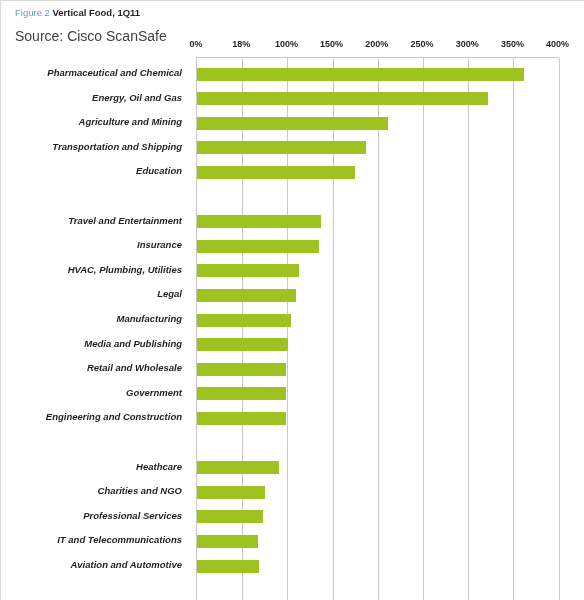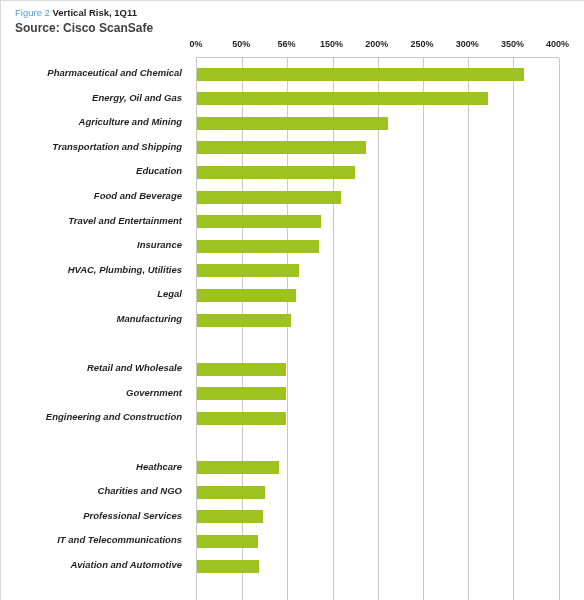--- a/index.html
+++ b/index.html
@@ -39,26 +39,25 @@
   }
   #fig-label {
     color: #5b9bd5;
     font-weight: normal;
   }
   #fig-name {
     color: #231f20;
     font-weight: bold;
   }
   #fig-source {
-    font-size: 12px;
+    font-size: 14px;
     line-height: 12px;
     color: #3f3f3f;
-    margin-top: 3px;
-    white-space: nowrap;
-    font-weight: bold;
+    margin-top: 11px;
+    white-space: nowrap;
   }
   
   #chart {
     position: absolute;
     left: 0;
     top: 36px;
     width: 584px;
     height: 564px;
   }
   #xaxis-labels {
@@ -127,31 +126,31 @@
   }
 </style>
 </head>
 <body>
 
 <div id="page">
 
   <div id="header">
     <div id="fig-title">
       <span id="fig-label">Figure 2</span>
-      <span id="fig-name">Vertical Risk, 1Q11</span>
+      <span id="fig-name">Vertical Food, 1Q11</span>
     </div>
     <div id="fig-source">Source: Cisco ScanSafe</div>
   </div>
 
   <div id="chart">
 
     <div id="xaxis-labels">
         <div class="xtick" style="left: 195px;">0%</div>
-        <div class="xtick" style="left: 240.2px;">50%</div>
-        <div class="xtick" style="left: 285.4px;">56%</div>
+        <div class="xtick" style="left: 240.2px;">18%</div>
+        <div class="xtick" style="left: 285.4px;">100%</div>
         <div class="xtick" style="left: 330.6px;">150%</div>
         <div class="xtick" style="left: 375.8px;">200%</div>
         <div class="xtick" style="left: 421px;">250%</div>
         <div class="xtick" style="left: 466.2px;">300%</div>
         <div class="xtick" style="left: 511.4px;">350%</div>
         <div class="xtick" style="left: 556.6px;">400%</div>
       </div>
 
     <div id="plot">
       <div id="gridlines">
@@ -178,44 +177,44 @@
             <div class="bar" title="Agriculture and Mining: 211%" style="width: 190.744px; background: rgb(158, 195, 32);"></div>
           </div>
           <div class="row" style="top: 77.8px; width: 363px;">
             <div class="row-labelwrap">Transportation and Shipping</div>
             <div class="bar" title="Transportation and Shipping: 187%" style="width: 169.048px; background: rgb(158, 195, 32);"></div>
           </div>
           <div class="row" style="top: 102.4px; width: 363px;">
             <div class="row-labelwrap">Education</div>
             <div class="bar" title="Education: 175%" style="width: 158.2px; background: rgb(158, 195, 32);"></div>
           </div>
-          <div class="row" style="top: 127px; width: 363px;">
-            <div class="row-labelwrap">Food and Beverage</div>
-            <div class="bar" title="Food and Beverage: 159%" style="width: 143.736px; background: rgb(158, 195, 32);"></div>
-          </div>
           <div class="row" style="top: 151.6px; width: 373px;">
             <div class="row-labelwrap">Travel and Entertainment</div>
             <div class="bar" title="Travel and Entertainment: 137%" style="width: 123.848px; background: rgb(158, 195, 32);"></div>
           </div>
           <div class="row" style="top: 176.2px; width: 363px;">
             <div class="row-labelwrap">Insurance</div>
             <div class="bar" title="Insurance: 135%" style="width: 122.04px; background: rgb(158, 195, 32);"></div>
           </div>
           <div class="row" style="top: 200.8px; width: 363px;">
             <div class="row-labelwrap">HVAC, Plumbing, Utilities</div>
             <div class="bar" title="HVAC, Plumbing, Utilities: 113%" style="width: 102.152px; background: rgb(158, 195, 32);"></div>
           </div>
           <div class="row" style="top: 225.4px; width: 323px;">
             <div class="row-labelwrap">Legal</div>
             <div class="bar" title="Legal: 110%" style="width: 99.44px; background: rgb(158, 195, 32);"></div>
           </div>
           <div class="row" style="top: 250px; width: 363px;">
             <div class="row-labelwrap">Manufacturing</div>
             <div class="bar" title="Manufacturing: 104%" style="width: 94.016px; background: rgb(158, 195, 32);"></div>
           </div>
+          <div class="row" style="top: 274.6px; width: 363px;">
+            <div class="row-labelwrap">Media and Publishing</div>
+            <div class="bar" title="Media and Publishing: 101%" style="width: 91.304px; background: rgb(158, 195, 32);"></div>
+          </div>
           <div class="row" style="top: 299.2px; width: 329px;">
             <div class="row-labelwrap">Retail and Wholesale</div>
             <div class="bar" title="Retail and Wholesale: 98%" style="width: 88.592px; background: rgb(158, 195, 32);"></div>
           </div>
           <div class="row" style="top: 323.8px; width: 325px;">
             <div class="row-labelwrap">Government</div>
             <div class="bar" title="Government: 99%" style="width: 89.496px; background: rgb(158, 195, 32);"></div>
           </div>
           <div class="row" style="top: 348.4px; width: 363px;">
             <div class="row-labelwrap">Engineering and Construction</div>

